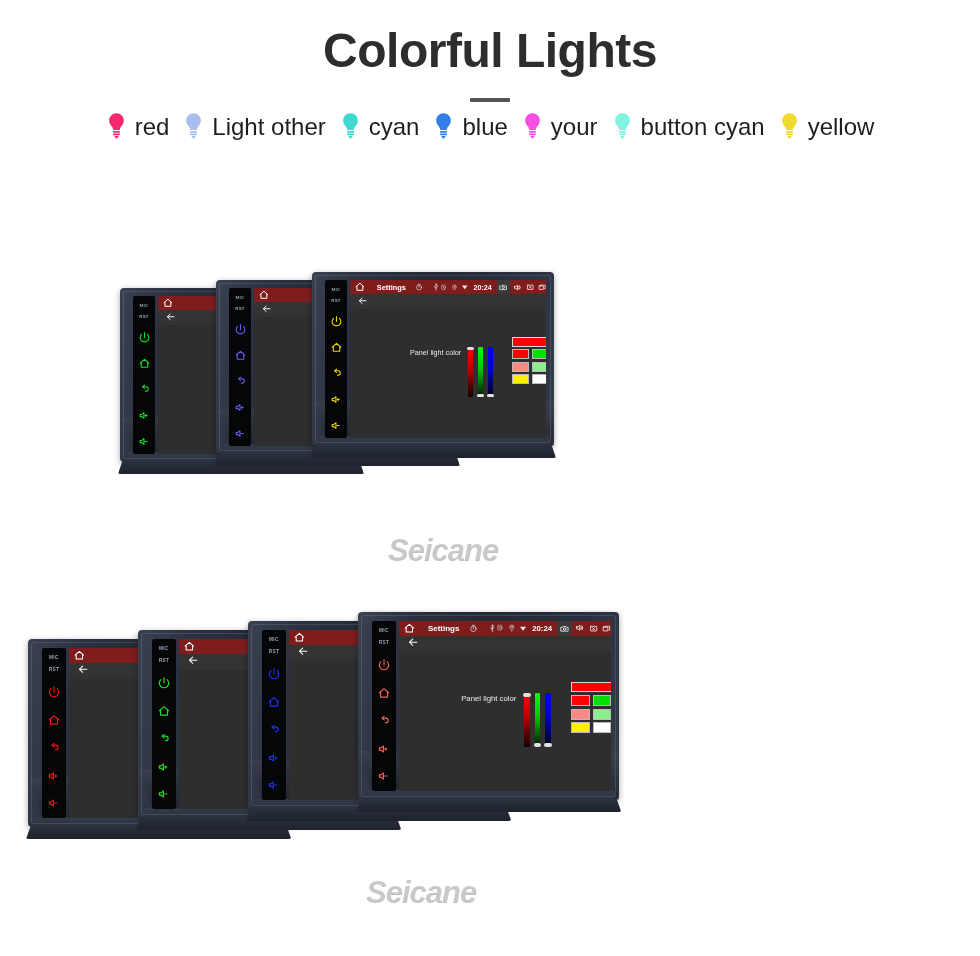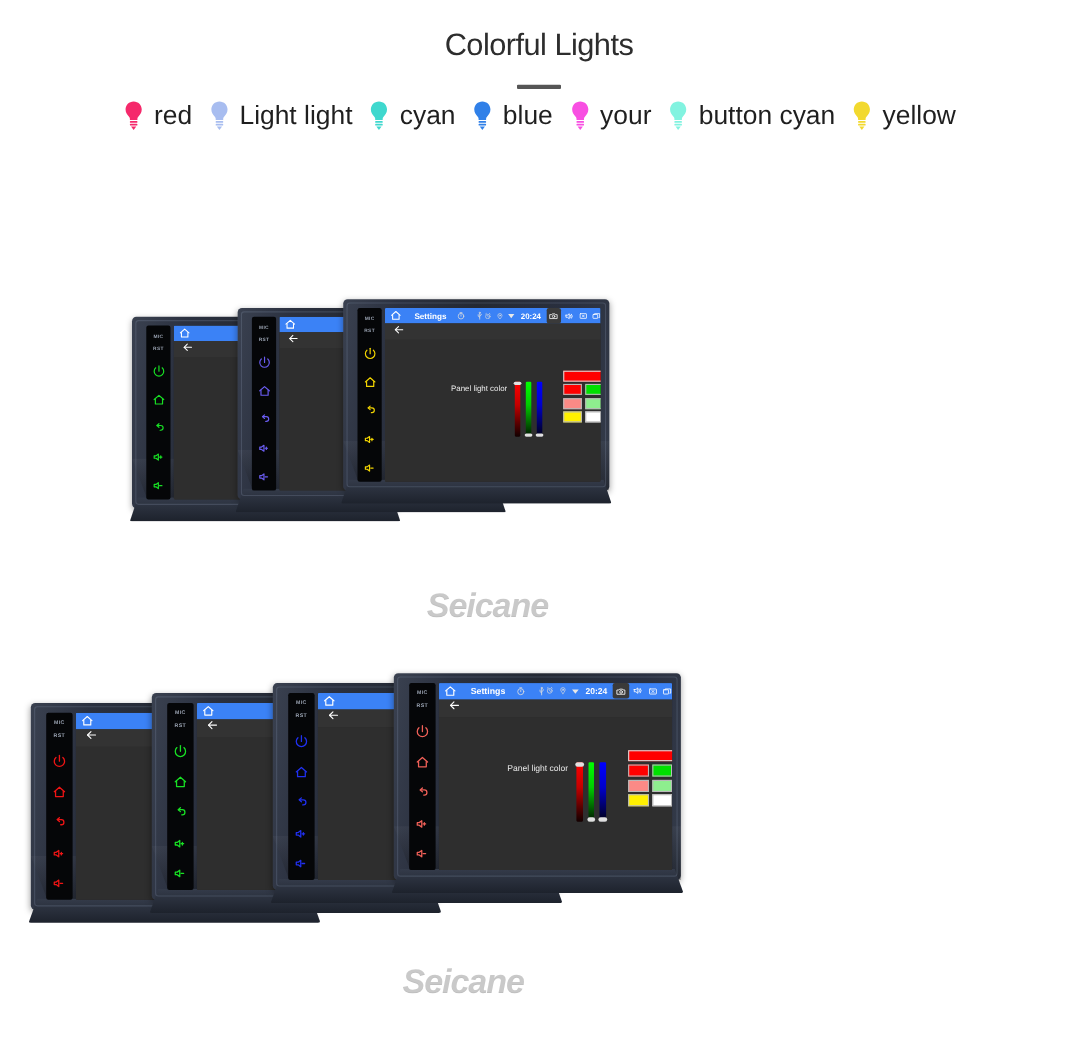--- a/index.html
+++ b/index.html
@@ -8,21 +8,21 @@
     width: 980px; height: 956px;
     background: #ffffff;
     font-family: "Liberation Sans", sans-serif;
     overflow: hidden;
   }
   .page { position: relative; width: 980px; height: 956px; background:#fff; }
 
   
   .hdr { width: 100%; text-align: center; padding-top: 26px; }
   .hdr-title {
-    font-size: 28px; font-weight: normal; color: #2d2d2d;
+    font-size: 48px; font-weight: bold; color: #2d2d2d;
     letter-spacing: -0.5px; line-height: 1.05;
   }
   .hdr-rule {
     width: 40px; height: 4px; background: #555; margin: 22px auto 0;
     border-radius: 1px;
   }
   .hdr-sub {
     margin: 24px auto 0; width: 900px;
     font-size: 25.5px; color: #2b2b2b; line-height: 1.42; text-align: center;
   }
@@ -77,21 +77,21 @@
   .key-ico { display:flex; align-items:center; justify-content:center; }
   .key-ico svg { display:block; }
 
   
   .screen {
     position:absolute; background:#2a2a2a; overflow:hidden;
     border-radius:1px;
   }
   .statusbar {
     position:absolute; left:0; right:0; top:0;
-    background:#3b82f6; color:#fff;
+    background:#7f1d1d; color:#fff;
     display:flex; align-items:center;
   }
   .sb-left { display:flex; align-items:center; }
   .sb-right { display:flex; align-items:center; margin-left:auto; }
   .sb-title { font-weight:bold; color:#fff; }
   .sb-clock { color:#fff; font-weight:bold; }
   .sb-ico { display:flex; align-items:center; justify-content:center; }
   .sb-ico svg { display:block; }
   .sb-cam { background:#3a3a3a; border-radius:2px; }
 
@@ -142,21 +142,21 @@
        </svg></span>
         <span class="bulb-label">red</span>
       </div>
       <div class="bulb-item">
         <span class="bulb-svg"><svg viewBox="0 0 24 34" width="21" height="30">
          <path d="M12 1.2C7.2 1.2 3.6 4.9 3.6 9.6c0 3.4 1.9 5.4 3.2 7 .9 1.1 1.3 1.7 1.3 2.6v1.3h7.8v-1.3c0-.9.4-1.5 1.3-2.6 1.3-1.6 3.2-3.6 3.2-7 0-4.7-3.6-8.4-8.4-8.4z" fill="#A8BDF0"></path>
          <rect x="8.1" y="21.6" width="7.8" height="1.9" rx=".6" fill="#A8BDF0"></rect>
          <rect x="8.1" y="24.4" width="7.8" height="1.9" rx=".6" fill="#A8BDF0"></rect>
          <path d="M9.3 27.3h5.4l-2.7 3.5z" fill="#A8BDF0"></path>
        </svg></span>
-        <span class="bulb-label">Light light</span>
+        <span class="bulb-label">Light other</span>
       </div>
       <div class="bulb-item">
         <span class="bulb-svg"><svg viewBox="0 0 24 34" width="21" height="30">
          <path d="M12 1.2C7.2 1.2 3.6 4.9 3.6 9.6c0 3.4 1.9 5.4 3.2 7 .9 1.1 1.3 1.7 1.3 2.6v1.3h7.8v-1.3c0-.9.4-1.5 1.3-2.6 1.3-1.6 3.2-3.6 3.2-7 0-4.7-3.6-8.4-8.4-8.4z" fill="#3FD8CE"></path>
          <rect x="8.1" y="21.6" width="7.8" height="1.9" rx=".6" fill="#3FD8CE"></rect>
          <rect x="8.1" y="24.4" width="7.8" height="1.9" rx=".6" fill="#3FD8CE"></rect>
          <path d="M9.3 27.3h5.4l-2.7 3.5z" fill="#3FD8CE"></path>
        </svg></span>
         <span class="bulb-label">cyan</span>
       </div>

